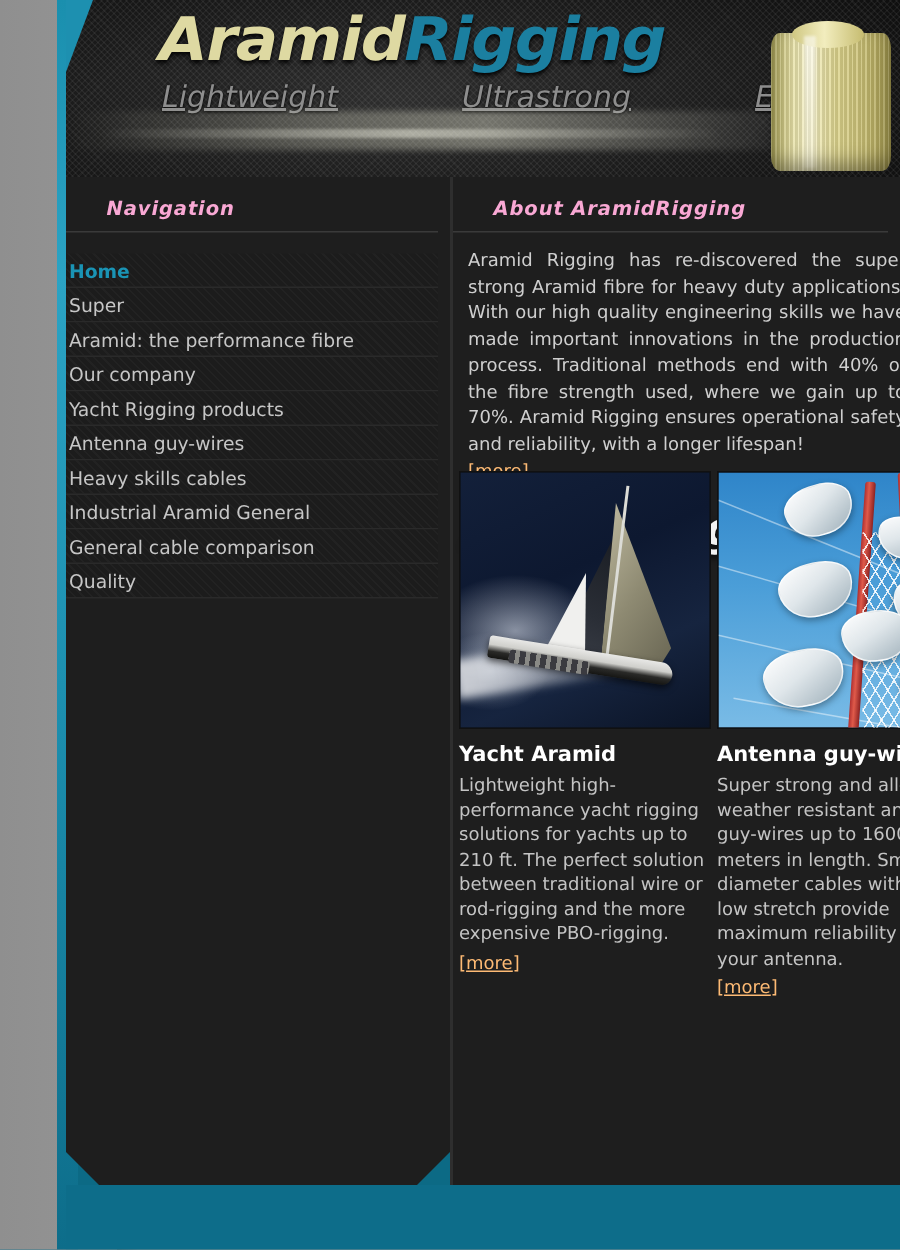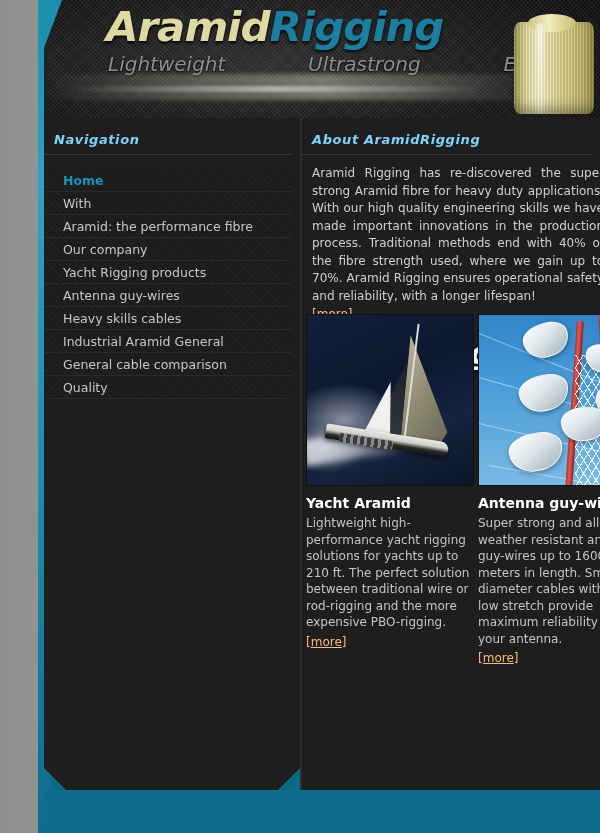--- a/index.html
+++ b/index.html
@@ -61,21 +61,21 @@
   }
   #logo .a { color:#ded9a2; text-shadow:0 2px 3px rgba(0,0,0,0.9); }
   #logo .r { color:#1b7fa0; text-shadow:0 2px 3px rgba(0,0,0,0.9); }
 
   #taglines {
     position:absolute; left:64px; top:52px; width:560px;
     font-size:20px; font-style:italic; font-weight:500;
     color:#8d8d8d; white-space:nowrap;
     text-shadow:0 1px 2px #000;
   }
-  #taglines span { display:inline-block; }
+  #taglines span { display:inline-block;text-decoration:underline; }
   .tg-gap { width:70px; }
 
   
   #streak {
     position:absolute; left:0; top:74px; width:470px; height:26px;
     background:linear-gradient(90deg, rgba(255,255,255,0) 0%, rgba(210,210,190,0.30) 35%, rgba(230,230,210,0.40) 60%, rgba(255,255,255,0.05) 100%);
     filter:blur(2px);
   }
   #streak2 {
     position:absolute; left:20px; top:86px; width:420px; height:6px;
@@ -122,33 +122,33 @@
     clip-path:polygon(0 0, 100% 0, 100% 100%, 0 100%, 0 calc(100% - 22px));
   }
   #panel-divider {
     position:absolute; left:256px; top:0; width:2px; height:672px;
     background:#2e2e2e; z-index:4;
   }
 
   
   .section-title {
     font-size:13px; font-style:italic; font-weight:bold;
-    color:#7dd3fc; letter-spacing:0.6px;
-    padding:14px 0 7px 10px;
+    color:#f9a8d4; letter-spacing:0.6px;
+    padding:14px 0 7px 27px;
     border-bottom:1px solid #3a3a3a;
     margin:0 8px 0 0;
     white-space:nowrap;
   }
 
   
   #navlist { margin-top:14px; }
   .nav-item {
     position:relative;
     height:23px; line-height:23px;
-    padding-left:19px; margin:0 8px 0 0;
+    padding-left:2px; margin:0 8px 0 0;
     font-size:12.5px; color:#c6c6c6;
     border-bottom:1px solid #2a2a2a;
     background:
       repeating-linear-gradient(45deg, rgba(255,255,255,0.028) 0 1px, rgba(0,0,0,0) 1px 4px),
       #1c1c1c;
     white-space:nowrap; cursor:pointer;
   }
   .nav-item.active { color:#1a94b5; font-weight:bold; }
 
   
@@ -312,21 +312,21 @@
       <div class="sheen"></div>
     </div>
   </div>
 
   <div id="panels">
 
     <div id="sidebar" class="panel">
       <div class="section-title">Navigation</div>
       <div id="navlist">
         <div class="nav-item active">Home</div>
-        <div class="nav-item">With</div>
+        <div class="nav-item">Super</div>
         <div class="nav-item">Aramid: the performance fibre</div>
         <div class="nav-item">Our company</div>
         <div class="nav-item">Yacht Rigging products</div>
         <div class="nav-item">Antenna guy-wires</div>
         <div class="nav-item">Heavy skills cables</div>
         <div class="nav-item">Industrial Aramid General</div>
         <div class="nav-item">General cable comparison</div>
         <div class="nav-item">Quality</div>
       </div>
     </div>

